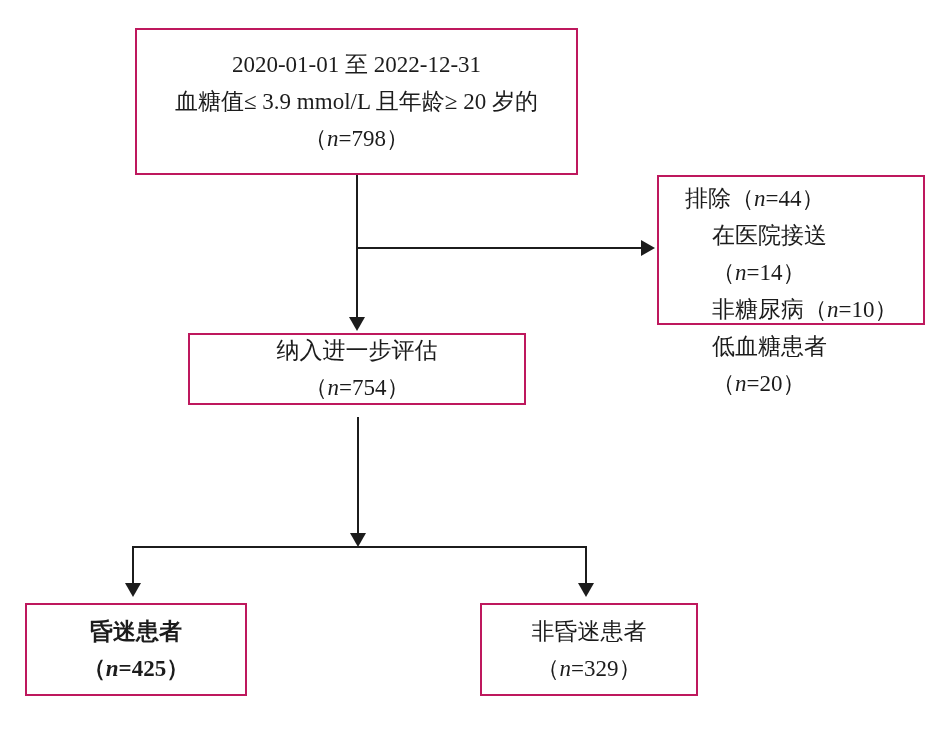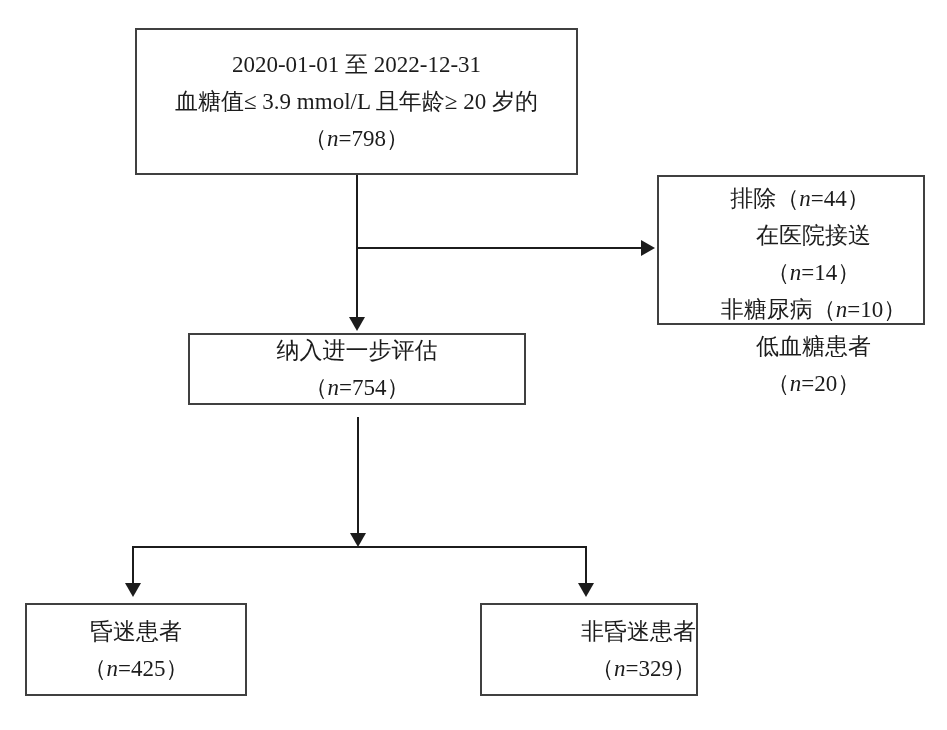--- a/index.html
+++ b/index.html
@@ -26,48 +26,48 @@
     stroke: #1c1c1c;
     stroke-width: 2;
   }
   #connectors polygon {
     fill: #1c1c1c;
     stroke: none;
   }
   .box {
     position: absolute;
     background: #ffffff;
-    border: 2px solid #404040;
+    border: 2px solid #be185d;
     box-sizing: border-box;
     font-size: 23px;
     line-height: 37px;
     display: flex;
     flex-direction: column;
     justify-content: center;
   }
   .box.centered {
     text-align: center;
   }
   .box.left-aligned {
-    text-align: center;
+    text-align: left;
     justify-content: flex-start;
     padding: 3px 8px 0 26px;
   }
   .box.left-aligned .item {
     padding-left: 27px;
   }
   .var-italic {
     font-style: italic;
   }
   
   #box-source   { left: 135px; top: 28px;  width: 443px; height: 147px; }
   #box-excluded { left: 657px; top: 175px; width: 268px; height: 150px; }
   #box-assessed { left: 188px; top: 333px; width: 338px; height: 72px; }
-  #box-coma     { left: 25px;  top: 603px; width: 222px; height: 93px; }
-  #box-noncoma  { left: 480px; top: 603px; width: 218px; height: 93px; align-items: flex-end; }
+  #box-coma     { left: 25px;  top: 603px; width: 222px; height: 93px; font-weight: bold; }
+  #box-noncoma  { left: 480px; top: 603px; width: 218px; height: 93px; }
 </style>
 </head>
 <body>
 
 <div id="stage">
 
   <svg id="connectors" width="947" height="730" viewBox="0 0 947 730">
 
     <line x1="357" y1="175" x2="357" y2="318"></line>
     <polygon points="349,317 365,317 357,331"></polygon>

